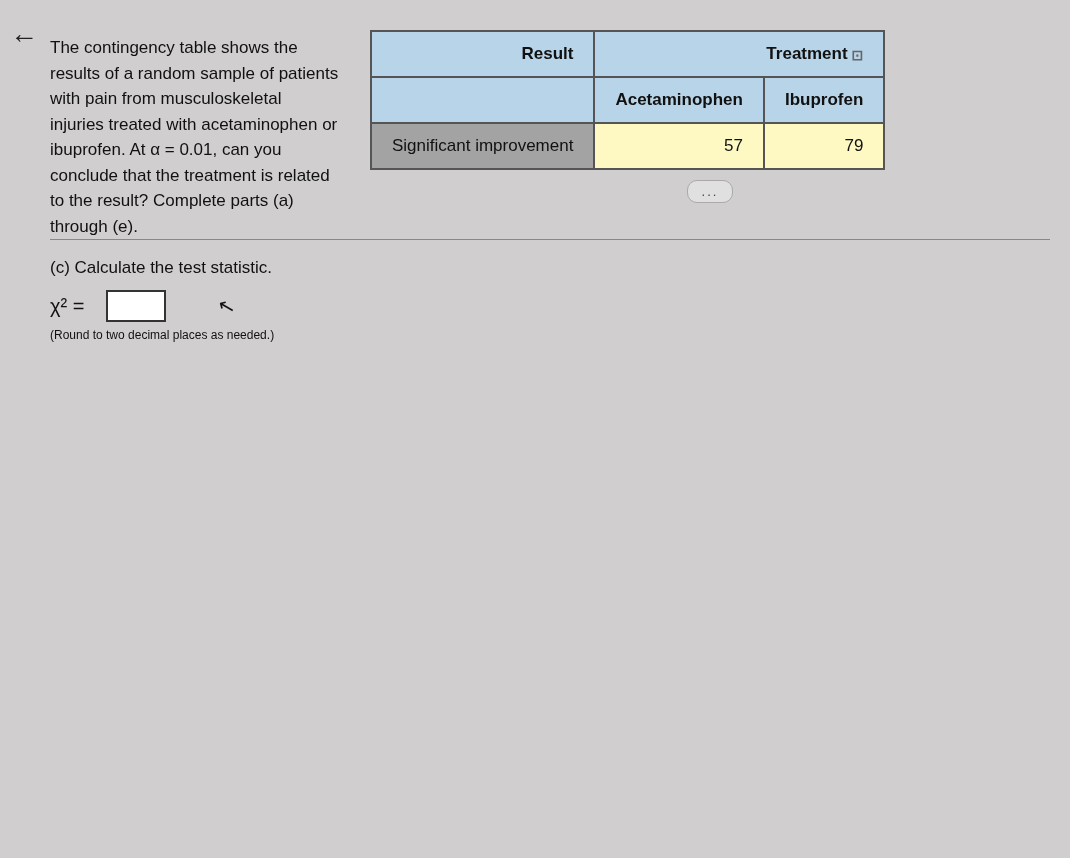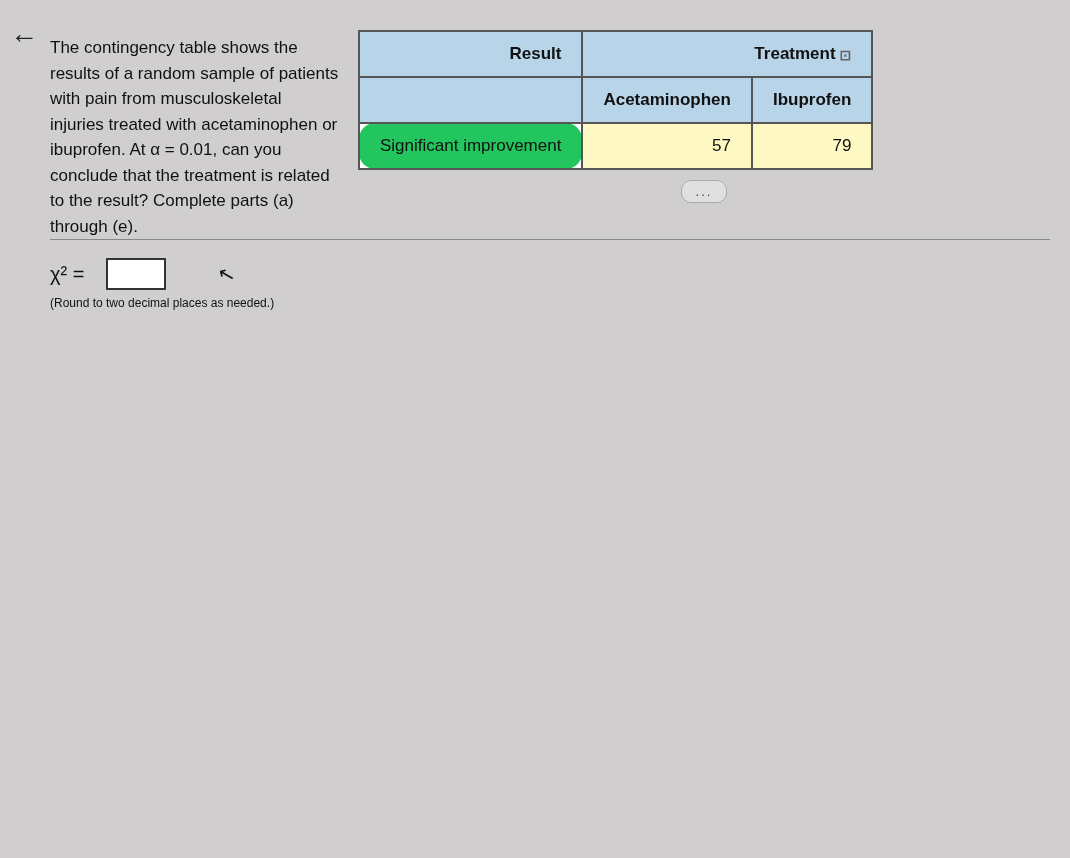--- a/index.html
+++ b/index.html
@@ -31,21 +31,21 @@
       font-weight: bold;
       color: #222;
       cursor: pointer;
     }
 
     .main-content {
       display: flex;
       flex-direction: row;
       margin-left: 40px;
       margin-top: 10px;
-      gap: 18px;
+      gap: 30px;
     }
 
     .description-text {
       font-size: 17px;
       color: #111;
       line-height: 1.5;
       max-width: 290px;
       padding-top: 5px;
     }
 
@@ -84,25 +84,24 @@
       font-size: 18px;
     }
 
     .header-col {
       background-color: #b8d4e8;
       font-weight: bold;
       font-size: 17px;
     }
 
     .result-cell {
-      background-color: #22c55e;
+      background-color: #a3a3a3;
       text-align: left;
       font-size: 17px;
       padding: 14px 18px;
-      border-radius: 16px;
     }
 
     .data-cell {
       background-color: #fef9c3;
       font-size: 17px;
     }
 
     .copy-icon {
       font-size: 14px;
       color: #666;
@@ -219,20 +218,21 @@
       <div class="dots-container">
         <button class="dots-button">...</button>
       </div>
     </div>
 
   </div>
 
   <div class="bottom-divider"></div>
 
   <div class="bottom-section">
+    <div class="calc-label">(c) Calculate the test statistic.</div>
 
     <div class="chi-square-row">
       <span class="chi-square-label">χ² =</span>
       <input class="chi-square-input" type="text" style="">
       <span class="cursor-arrow">↖</span>
     </div>
 
     <div class="round-note">(Round to two decimal places as needed.)</div>
   </div>
 

